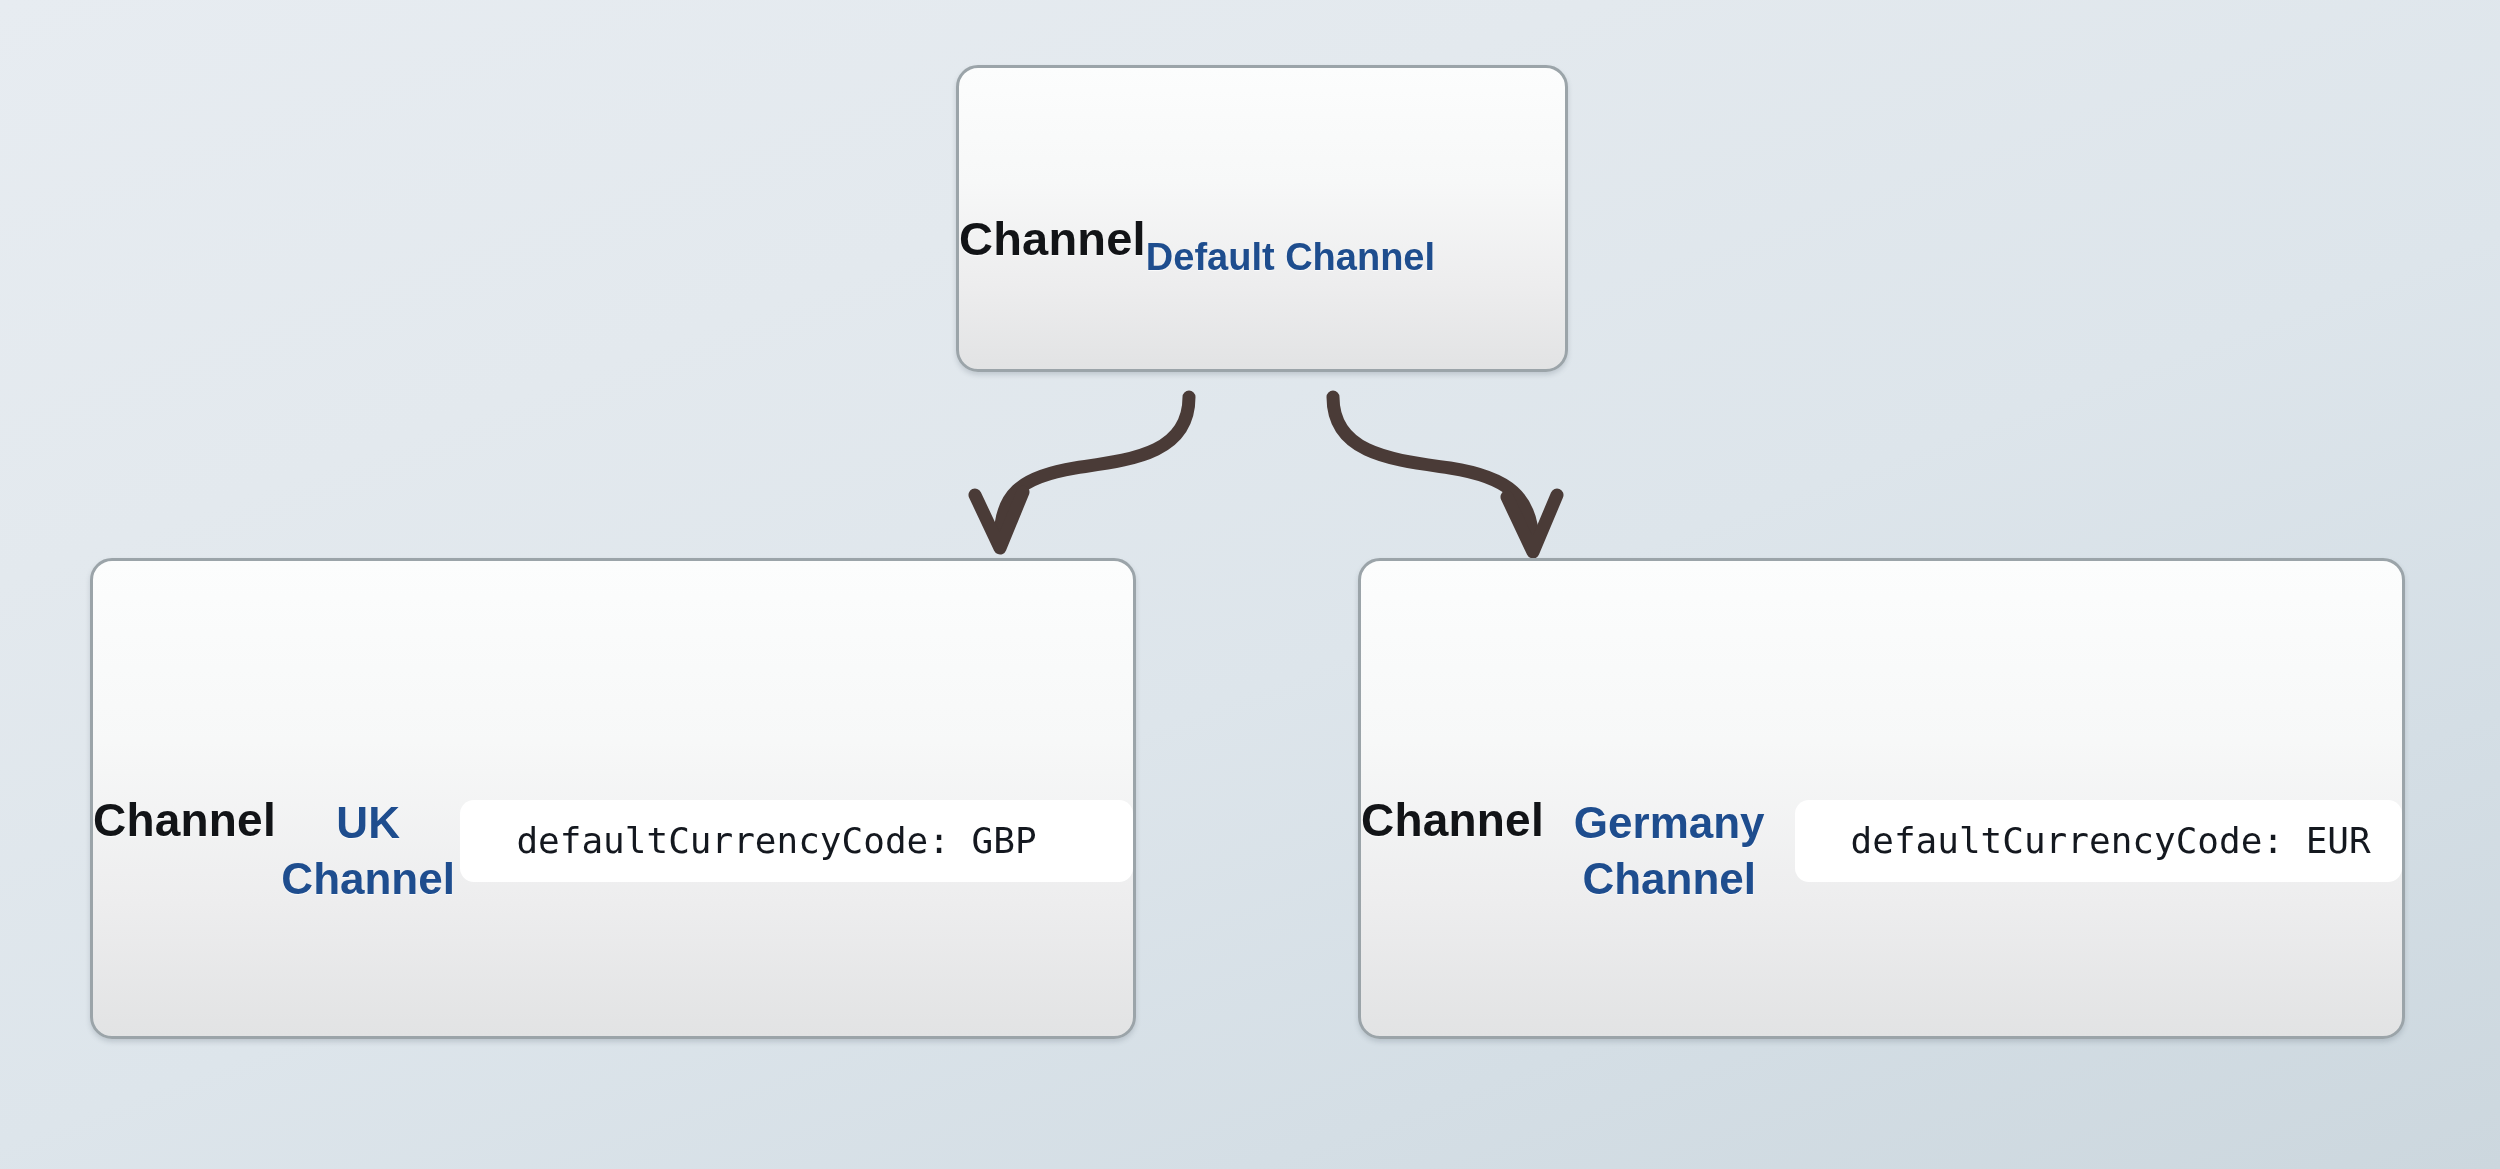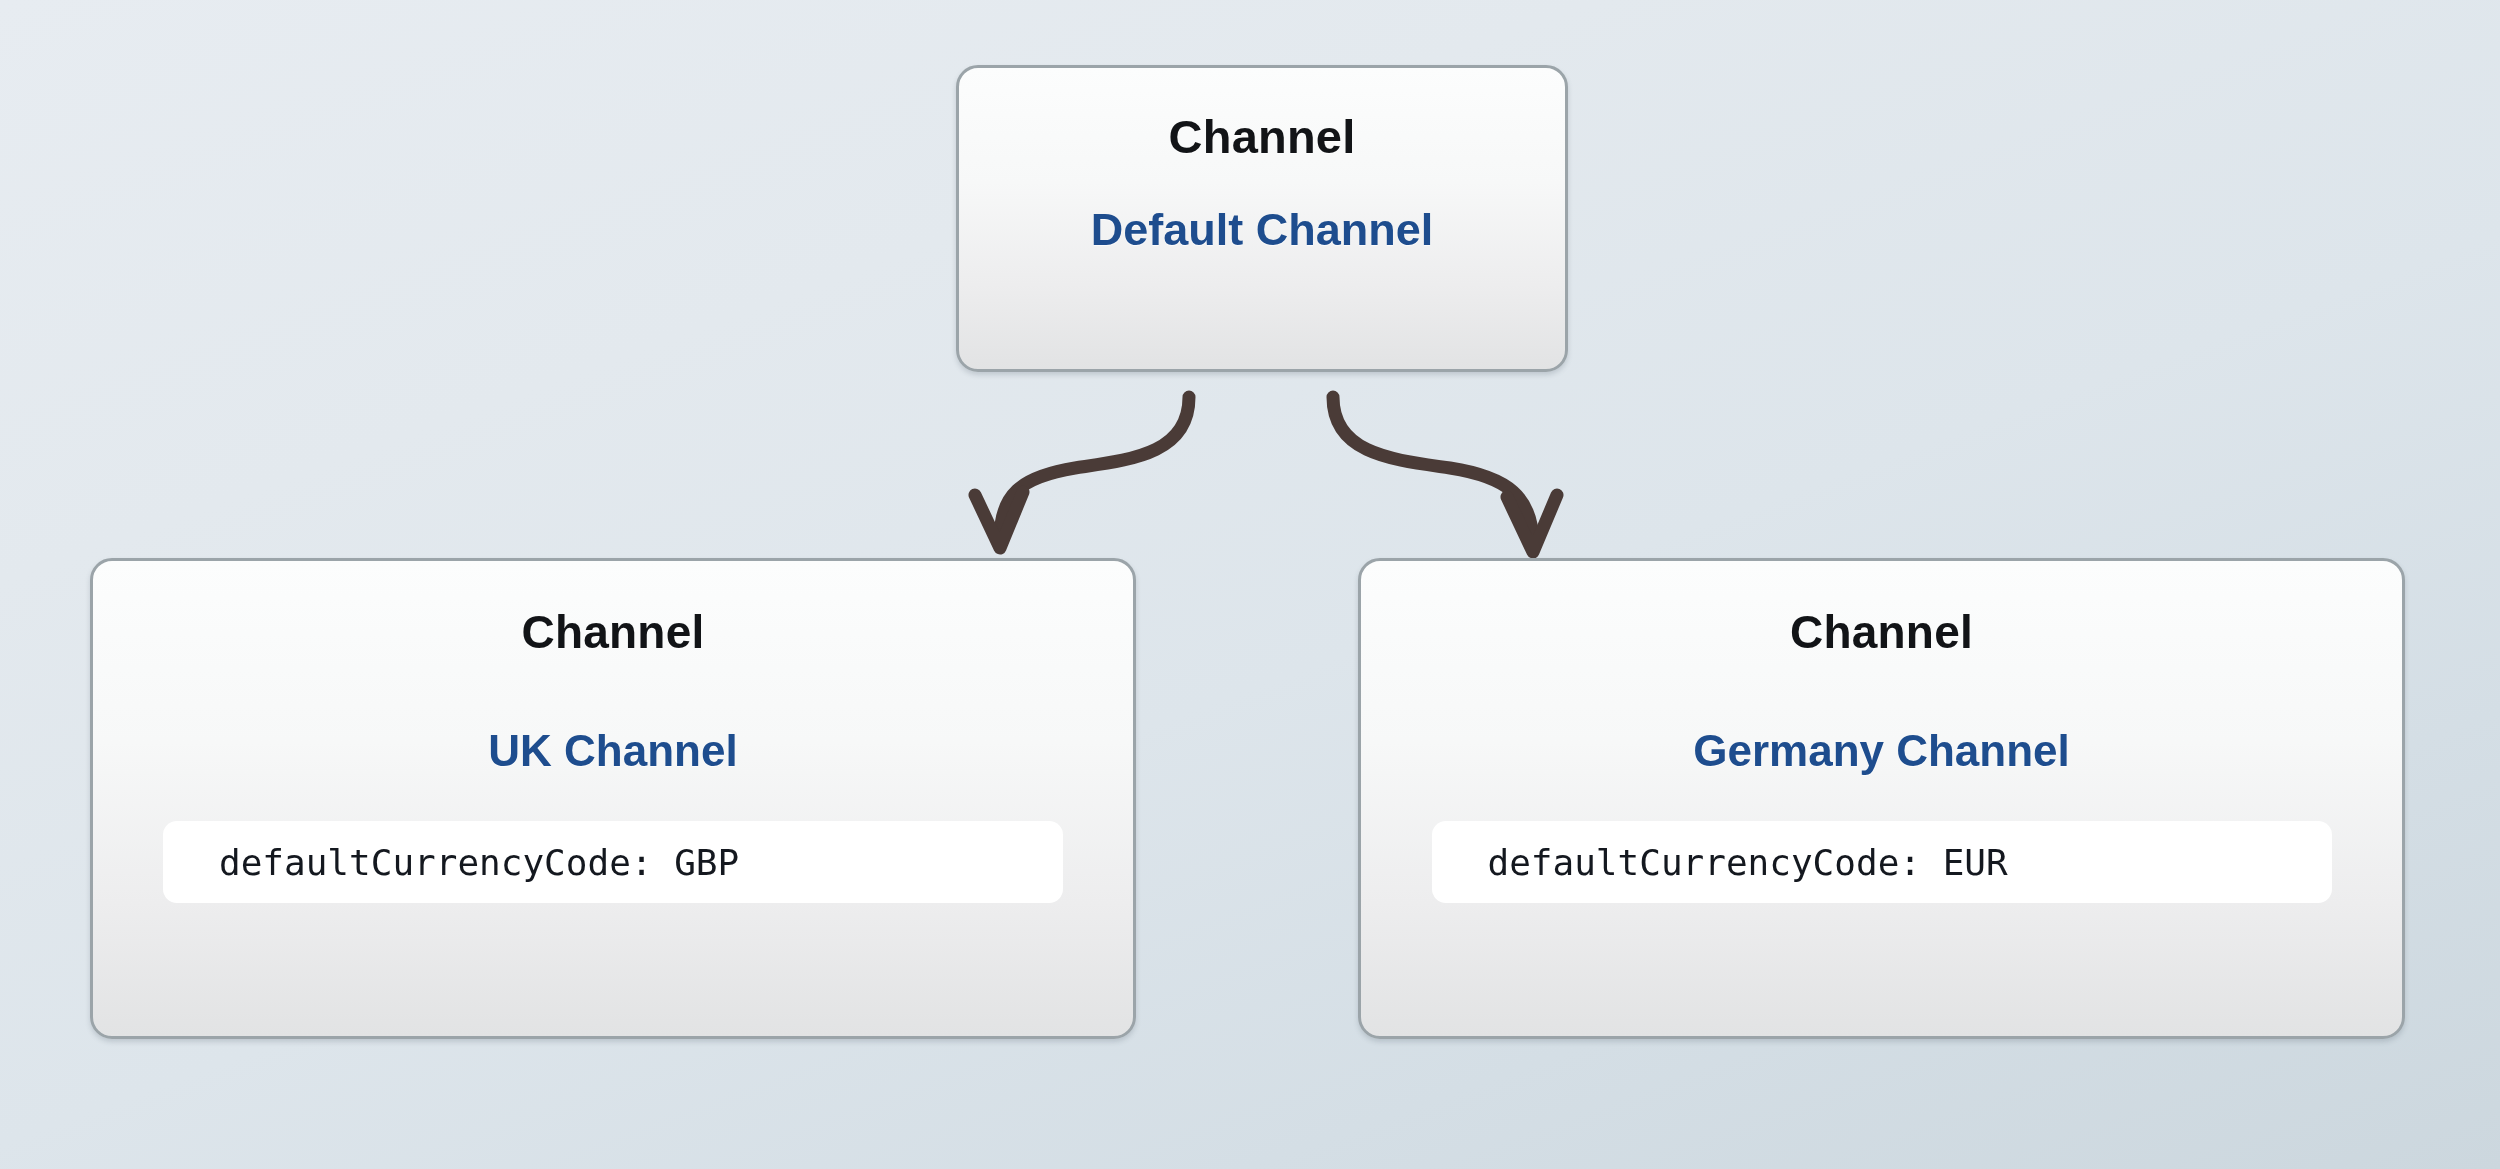--- a/index.html
+++ b/index.html
@@ -33,21 +33,21 @@
 
   
   .node {
     position: absolute;
     box-sizing: border-box;
     border: 3px solid #9ba4a9;
     border-radius: 22px;
     background: linear-gradient(180deg, #fcfdfd 0%, #f7f8f8 38%, #ededee 72%, #e2e3e4 100%);
     box-shadow: 0 3px 5px rgba(80, 95, 110, 0.22);
     display: flex;
-    flex-direction: column;
+    flex-direction: row;
     align-items: center;
   }
 
   .node-type {
     color: #121417;
     font-weight: bold;
     letter-spacing: 0.2px;
     text-align: center;
     text-shadow: 0 1px 1px rgba(255, 255, 255, 0.85);
   }
@@ -76,21 +76,21 @@
 
   
   #node-root {
     left: 956px;
     top: 65px;
     width: 612px;
     height: 307px;
     padding-top: 40px;
   }
   #node-root .node-type { font-size: 47px; line-height: 58px; }
-  #node-root .node-title { font-size: 45px; line-height: 56px; margin-top: 36px; }
+  #node-root .node-title { font-size: 38px; line-height: 56px; margin-top: 36px; }
 
   
   .node-child {
     top: 558px;
     height: 481px;
     padding-top: 42px;
   }
   .node-child .node-type { font-size: 46px; line-height: 58px; }
   .node-child .node-title { font-size: 44px; line-height: 56px; margin-top: 62px; }
   .node-child .prop-box {

